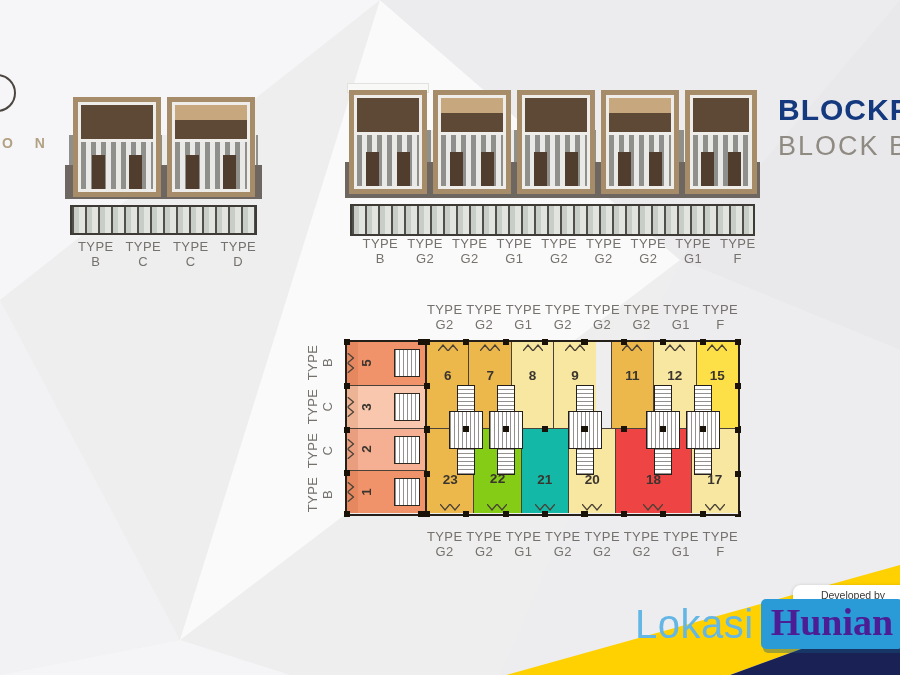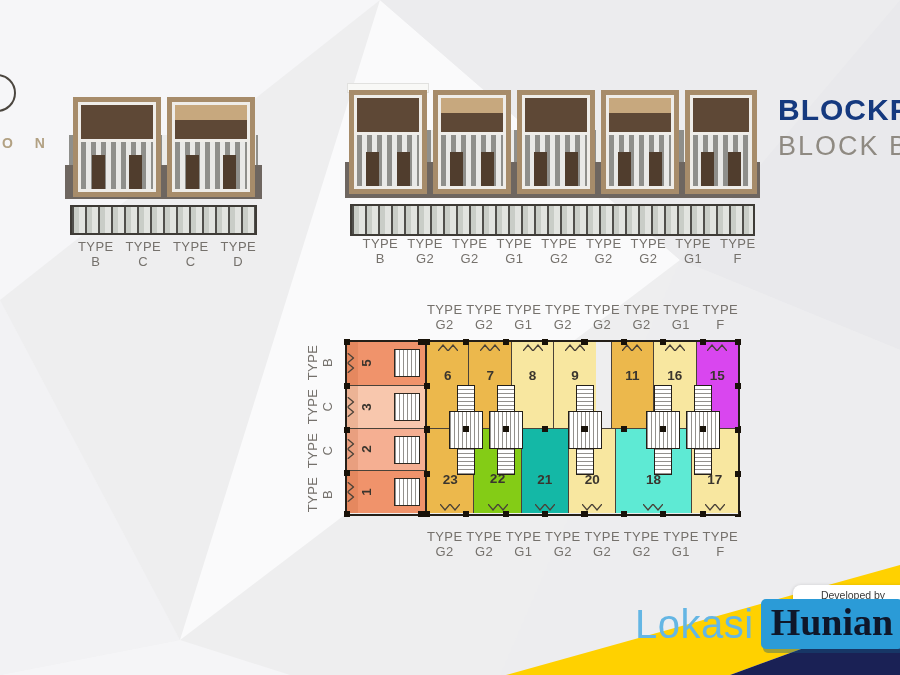--- a/index.html
+++ b/index.html
@@ -70,21 +70,21 @@
   .lcell { position:relative; height:42.75px; }
   .lcell + .lcell { border-top:1.5px solid #4A4238; }
   .lcell::before { content:""; position:absolute; left:0; top:0; bottom:0; width:11px;
     background:rgba(185,90,45,.18); }
   .lnum { position:absolute; left:16px; top:50%; transform:translateY(-50%) rotate(-90deg);
     font-size:13.5px; font-weight:bold; color:#3A352E; }
   .ministair { position:absolute; right:5px; top:7px; width:26px; height:28px;
     background:#fff repeating-linear-gradient(90deg,rgba(40,35,28,.5) 0 1px,transparent 1px 4px);
     border:1.5px solid #2E2820; }
   .prow { display:flex; height:85.5px; }
-  .prow-bottom { border-top:1.5px solid #4A4238;justify-content:center; }
+  .prow-bottom { border-top:1.5px solid #4A4238; }
   .cell { position:relative; flex:1; }
   .cell + .cell { border-left:1.5px solid #4A4238; }
   .unum { position:absolute; left:0; right:0; text-align:center; font-size:13.5px;
     font-weight:bold; color:#3A352E; }
   .prow-top .unum { top:26px; }
   .prow-bottom .unum { bottom:26px; }
   .chev { position:absolute; left:50%; transform:translateX(-50%); }
   .prow-top .chev { top:2px; }
   .prow-bottom .chev { bottom:2px; }
   .chev-left { position:absolute; left:-6px; top:50%;
@@ -118,21 +118,21 @@
   .dev-by { font-size:10.5px; color:#3A3A3A; }
   .dev-logo { font-size:17px; font-weight:800; letter-spacing:2px; line-height:18px; }
   .dev-tag { font-size:7px; font-weight:bold; color:#F5A623; letter-spacing:1px; }
 
   .lh-logo { position:absolute; left:635px; top:598px; height:52px; display:flex;
     align-items:center; z-index:6; }
   .lh-lokasi { font-size:40px; color:#64B6E4; letter-spacing:.5px; }
   .lh-box { margin-left:7px; background:#2B9BD7; border-radius:5px; padding:1px 10px 5px;
     box-shadow:2px 4px 0 rgba(21,88,128,.4); }
   .lh-hunian { font-family:"Liberation Serif", serif; font-weight:bold; font-size:38px;
-    color:#0f172a; }
+    color:#4c1d95; }
 </style>
 </head>
 <body>
 
 <div id="stage">
 
   <svg id="facets" viewBox="0 0 900 675" width="900" height="675">
     <rect x="0" y="0" width="900" height="675" fill="#EEEEEF"></rect>
     <polygon points="0,0 380,0 0,300" fill="#F6F6F8"></polygon>
     <polygon points="380,0 680,260 180,640" fill="#FAFAFB"></polygon>
@@ -371,23 +371,23 @@
       <div class="cell" style="background: rgb(236, 184, 76); margin-left: 15px;">
         <svg class="chev" width="20" height="7" viewBox="0 0 20 7">
             <path d="M0 7 L5 1 L10 7 L15 1 L20 7" fill="none" stroke="#4A4238" stroke-width="1.3"></path>
           </svg>
         <span class="unum">11</span>
       </div>
       <div class="cell" style="background: rgb(248, 231, 160);">
         <svg class="chev" width="20" height="7" viewBox="0 0 20 7">
             <path d="M0 7 L5 1 L10 7 L15 1 L20 7" fill="none" stroke="#4A4238" stroke-width="1.3"></path>
           </svg>
-        <span class="unum">16</span>
-      </div>
-      <div class="cell" style="background: #d946ef;">
+        <span class="unum">12</span>
+      </div>
+      <div class="cell" style="background: #fde047;">
         <svg class="chev" width="20" height="7" viewBox="0 0 20 7">
             <path d="M0 7 L5 1 L10 7 L15 1 L20 7" fill="none" stroke="#4A4238" stroke-width="1.3"></path>
           </svg>
         <span class="unum">15</span>
       </div>
     </div>
     <div class="prow prow-bottom">
       <div class="cell" style="background: rgb(236, 184, 76);">
         <svg class="chev" width="20" height="7" viewBox="0 0 20 7">
             <path d="M0 0 L5 6 L10 0 L15 6 L20 0" fill="none" stroke="#4A4238" stroke-width="1.3"></path>
@@ -405,21 +405,21 @@
             <path d="M0 0 L5 6 L10 0 L15 6 L20 0" fill="none" stroke="#4A4238" stroke-width="1.3"></path>
           </svg>
         <span class="unum">21</span>
       </div>
       <div class="cell" style="background: rgb(248, 231, 160);">
         <svg class="chev" width="20" height="7" viewBox="0 0 20 7">
             <path d="M0 0 L5 6 L10 0 L15 6 L20 0" fill="none" stroke="#4A4238" stroke-width="1.3"></path>
           </svg>
         <span class="unum">20</span>
       </div>
-      <div class="cell" style="background: #5eead4; padding-left: 28px;">
+      <div class="cell" style="background: #ef4444; padding-left: 28px;">
         <svg class="chev" width="20" height="7" viewBox="0 0 20 7">
             <path d="M0 0 L5 6 L10 0 L15 6 L20 0" fill="none" stroke="#4A4238" stroke-width="1.3"></path>
           </svg>
         <span class="unum">18</span>
       </div>
       <div class="cell" style="background: rgb(248, 231, 160);">
         <svg class="chev" width="20" height="7" viewBox="0 0 20 7">
             <path d="M0 0 L5 6 L10 0 L15 6 L20 0" fill="none" stroke="#4A4238" stroke-width="1.3"></path>
           </svg>
         <span class="unum">17</span>

